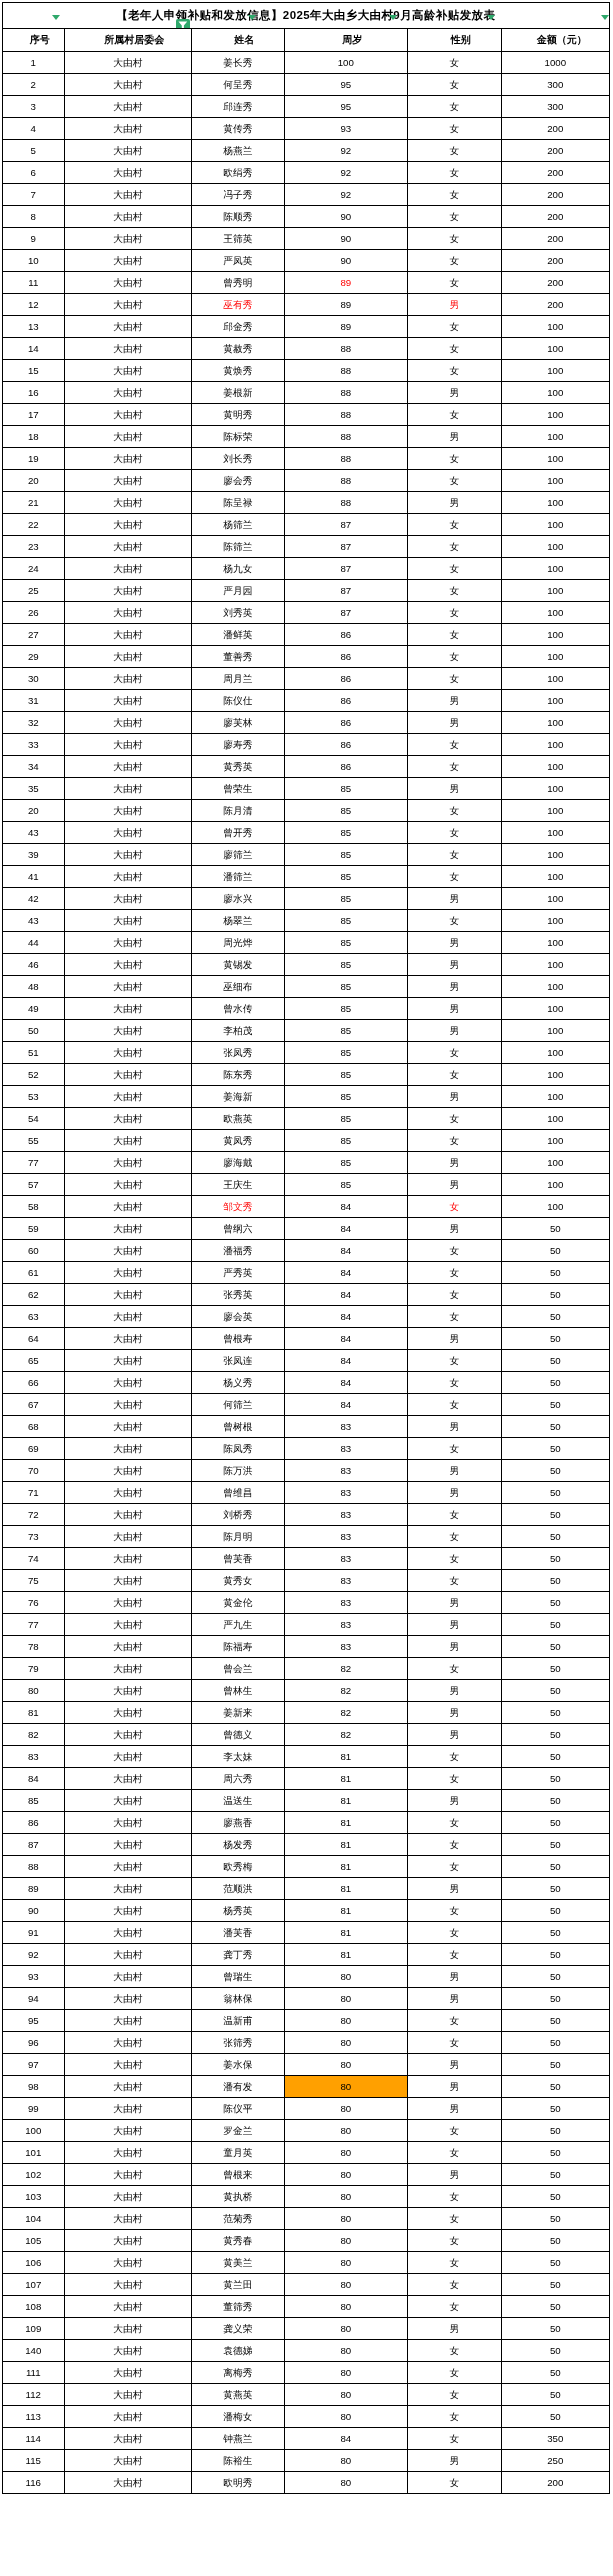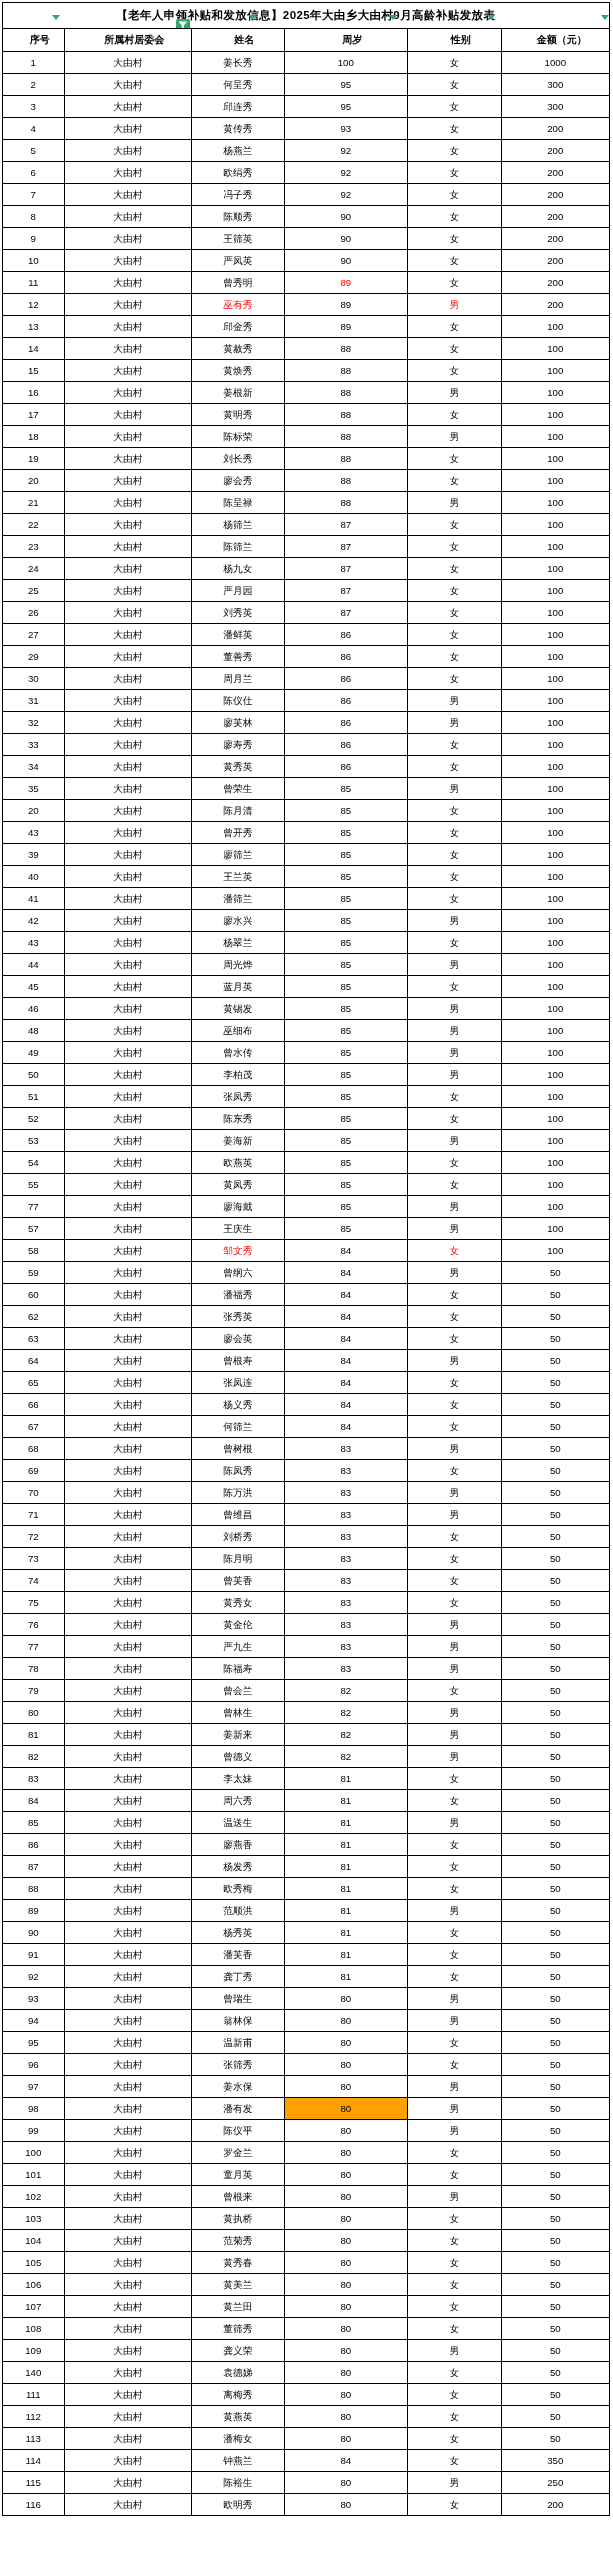--- a/index.html
+++ b/index.html
@@ -390,28 +390,20 @@
   </tr>
         <tr>
     <td>39</td>
     <td>大由村</td>
     <td>廖筛兰</td>
     <td>85</td>
     <td>女</td>
     <td>100</td>
   </tr>
         <tr>
-    <td>40</td>
-    <td>大由村</td>
-    <td>王兰英</td>
-    <td>85</td>
-    <td>女</td>
-    <td>100</td>
-  </tr>
-        <tr>
     <td>41</td>
     <td>大由村</td>
     <td>潘筛兰</td>
     <td>85</td>
     <td>女</td>
     <td>100</td>
   </tr>
         <tr>
     <td>42</td>
     <td>大由村</td>
@@ -430,28 +422,20 @@
   </tr>
         <tr>
     <td>44</td>
     <td>大由村</td>
     <td>周光烨</td>
     <td>85</td>
     <td>男</td>
     <td>100</td>
   </tr>
         <tr>
-    <td>45</td>
-    <td>大由村</td>
-    <td>蓝月英</td>
-    <td>85</td>
-    <td>女</td>
-    <td>100</td>
-  </tr>
-        <tr>
     <td>46</td>
     <td>大由村</td>
     <td>黄锡发</td>
     <td>85</td>
     <td>男</td>
     <td>100</td>
   </tr>
         <tr>
     <td>48</td>
     <td>大由村</td>
@@ -545,20 +529,28 @@
     <td>大由村</td>
     <td>曾纲六</td>
     <td>84</td>
     <td>男</td>
     <td>50</td>
   </tr>
         <tr>
     <td>60</td>
     <td>大由村</td>
     <td>潘福秀</td>
+    <td>84</td>
+    <td>女</td>
+    <td>50</td>
+  </tr>
+        <tr>
+    <td>61</td>
+    <td>大由村</td>
+    <td>严秀英</td>
     <td>84</td>
     <td>女</td>
     <td>50</td>
   </tr>
         <tr>
     <td>62</td>
     <td>大由村</td>
     <td>张秀英</td>
     <td>84</td>
     <td>女</td>

